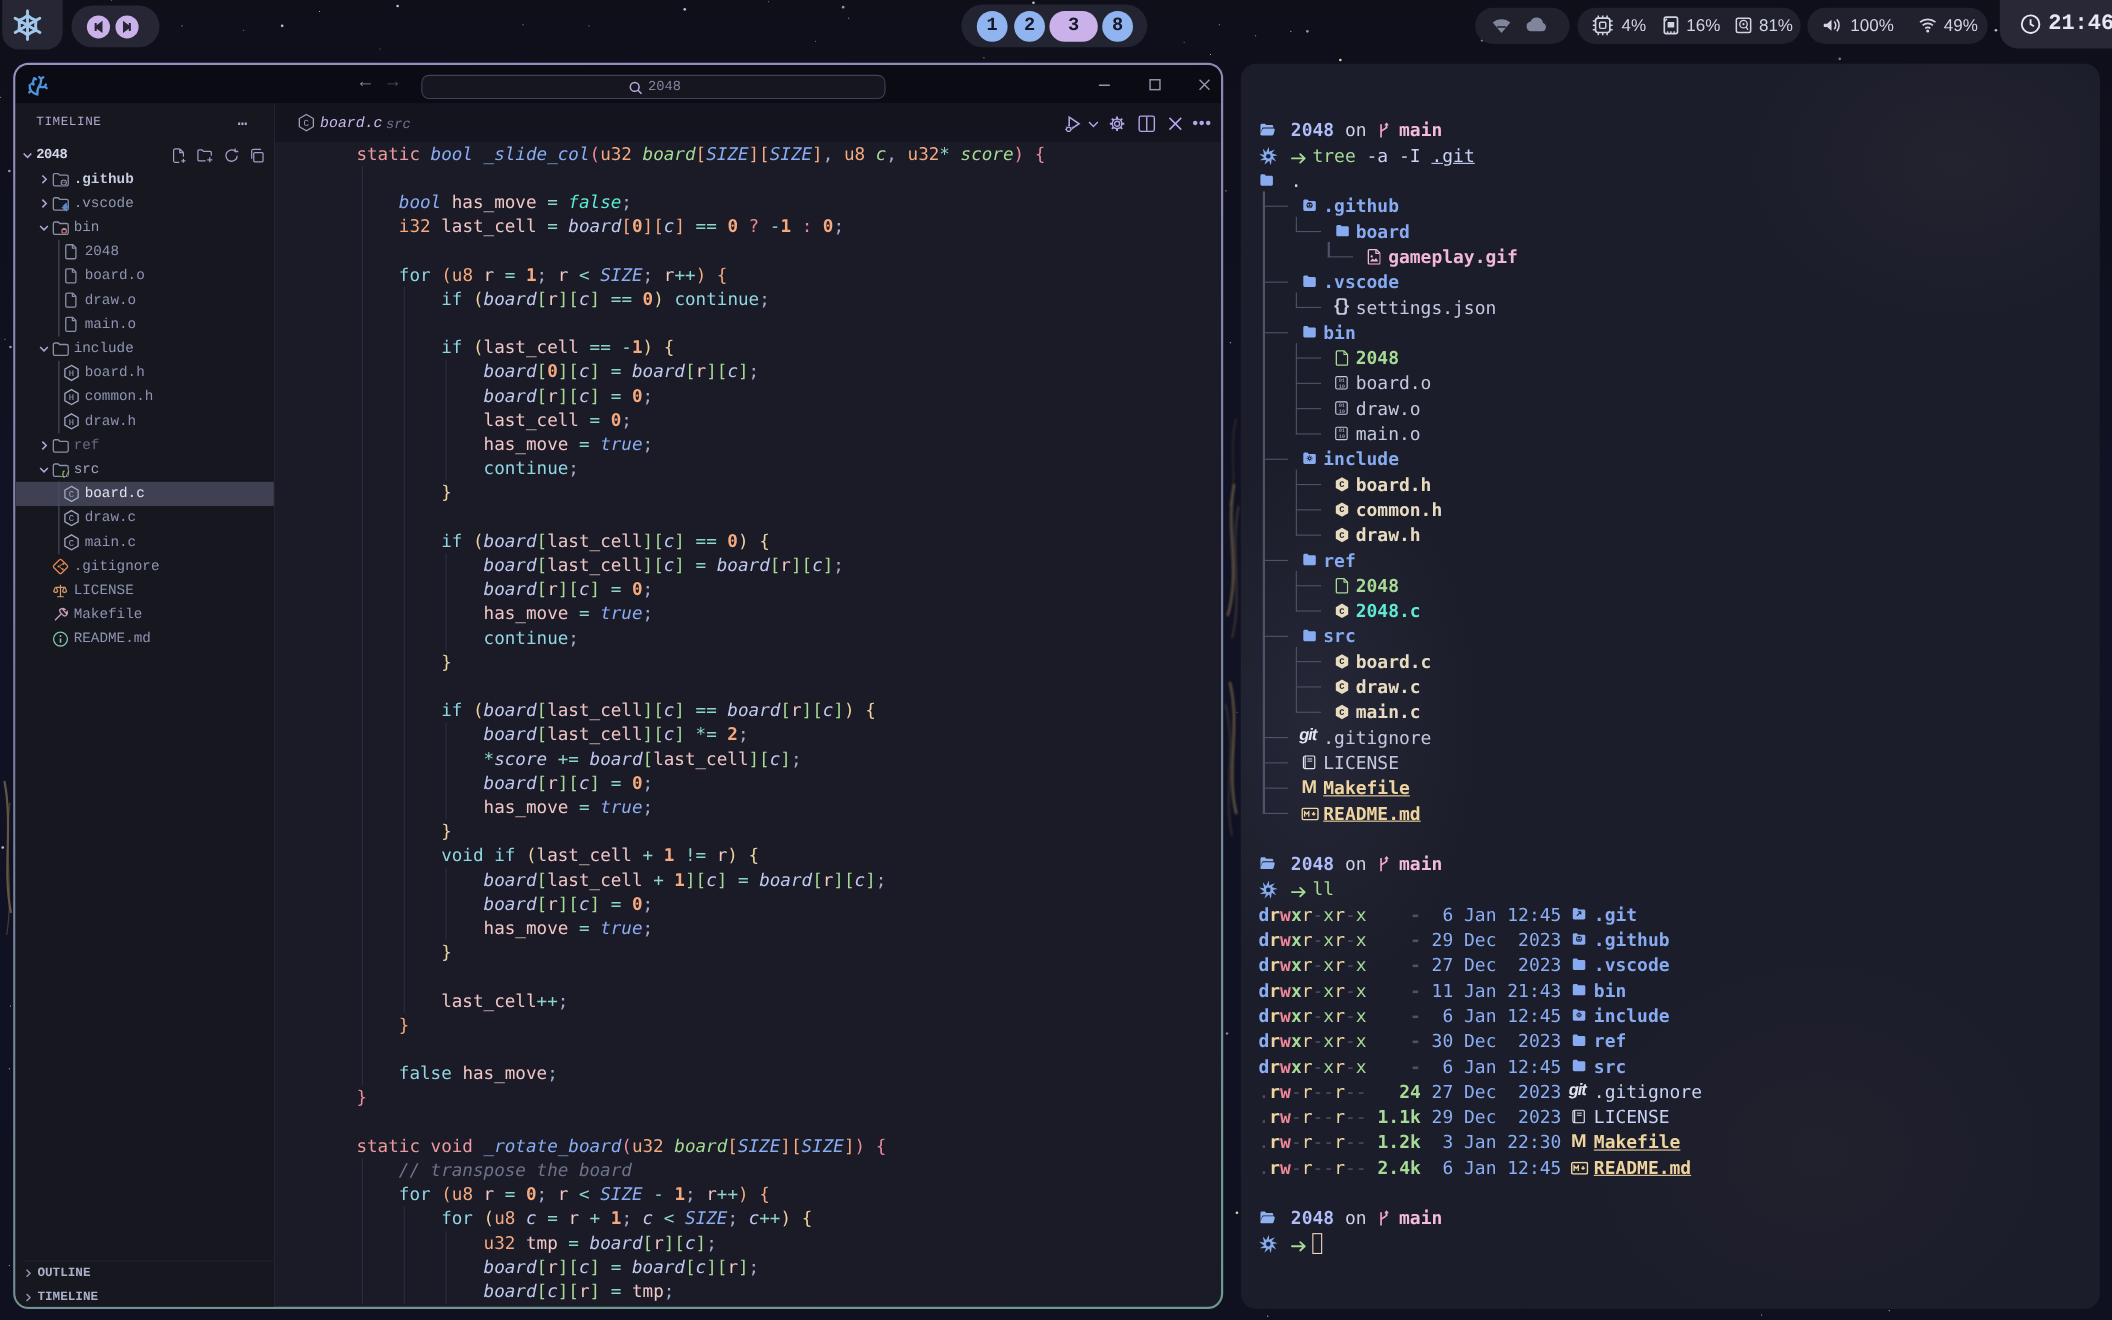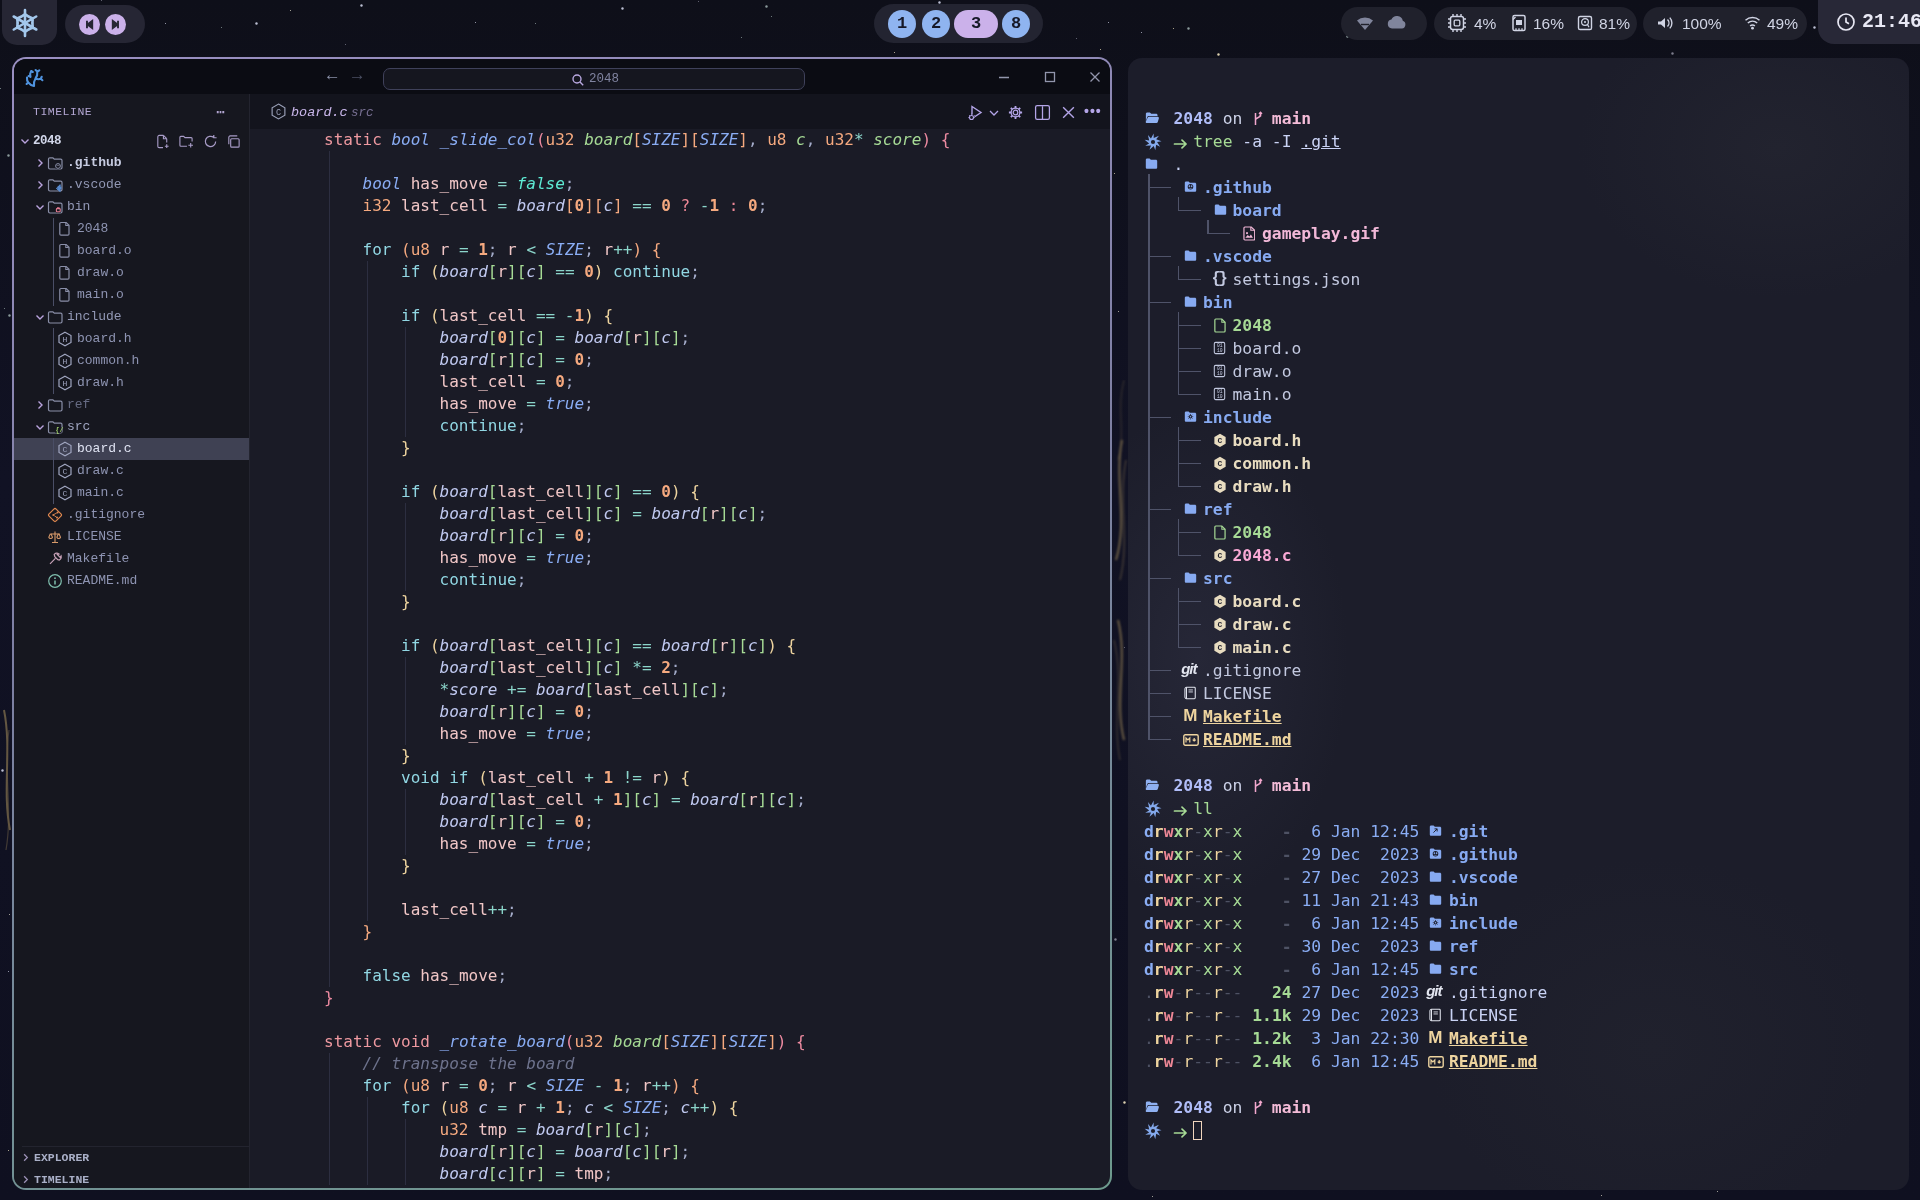--- a/index.html
+++ b/index.html
@@ -288,21 +288,21 @@
         <path d="M8 7.4v4" stroke="#7fbfae" stroke-width="1.5"></path>
       </svg>
       <div class="sbt" style="left:53px;top:511px;color:#8e94b2;font-weight:normal">README.md</div>
       <div style="position:absolute;left:39px;top:159px;width:1px;height:88px;background:#4a4e66"></div>
       <div style="position:absolute;left:39px;top:269px;width:1px;height:66px;background:#4a4e66"></div>
       <div style="position:absolute;left:39px;top:379px;width:1px;height:66px;background:#4a4e66"></div>
   <div style="position:absolute;left:8px;top:1087px;width:227px;height:1px;background:#23242f"></div>
   <svg style="position:absolute;left:6px;top:1093px" width="11" height="11" viewBox="0 0 12 12">
         <path d="M4.5 2.5 8 6l-3.5 3.5" stroke="#9b90b5" stroke-width="1.4" fill="none"></path>
       </svg>
-  <div style="position:absolute;left:20px;top:1088px;color:#aab0c8;font-size:11.5px;font-weight:bold;line-height:22px">EXPLORER</div>
+  <div style="position:absolute;left:20px;top:1088px;color:#aab0c8;font-size:11.5px;font-weight:bold;line-height:22px">OUTLINE</div>
   <svg style="position:absolute;left:6px;top:1115px" width="11" height="11" viewBox="0 0 12 12">
         <path d="M4.5 2.5 8 6l-3.5 3.5" stroke="#9b90b5" stroke-width="1.4" fill="none"></path>
       </svg>
   <div style="position:absolute;left:20px;top:1110px;color:#aab0c8;font-size:11.5px;font-weight:bold;line-height:22px">TIMELINE</div>
   <div style="position:absolute;left:235px;top:35px;width:1px;height:1094px;background:#23242f"></div>
 
   <div style="position:absolute;left:236px;top:35px;width:860px;height:35px;background:#13141d"></div>
   <svg style="position:absolute;left:256px;top:44px" width="17" height="17" viewBox="0 0 16 16">
         <path d="M8 1 14 4.5v7L8 15 2 11.5v-7z" stroke="#9aa0b8" stroke-width="1.1" fill="none"></path>
         <text x="8" y="11" text-anchor="middle" font-family="Liberation Mono" font-size="8" fill="#9aa0b8">C</text>
@@ -449,21 +449,21 @@
 &nbsp;&nbsp;&nbsp;&nbsp;&nbsp;&nbsp;&nbsp;&nbsp;&nbsp;<b style="color:#a6da95">2048</b>
 &nbsp;&nbsp;&nbsp;&nbsp;&nbsp;&nbsp;&nbsp;&nbsp;&nbsp;<span style="color:#c3c9e0">board.o</span>
 &nbsp;&nbsp;&nbsp;&nbsp;&nbsp;&nbsp;&nbsp;&nbsp;&nbsp;<span style="color:#c3c9e0">draw.o</span>
 &nbsp;&nbsp;&nbsp;&nbsp;&nbsp;&nbsp;&nbsp;&nbsp;&nbsp;<span style="color:#c3c9e0">main.o</span>
 &nbsp;&nbsp;&nbsp;&nbsp;&nbsp;&nbsp;<b style="color:#87aaf1">include</b>
 &nbsp;&nbsp;&nbsp;&nbsp;&nbsp;&nbsp;&nbsp;&nbsp;&nbsp;<b style="color:#e8dcc0">board.h</b>
 &nbsp;&nbsp;&nbsp;&nbsp;&nbsp;&nbsp;&nbsp;&nbsp;&nbsp;<b style="color:#e8dcc0">common.h</b>
 &nbsp;&nbsp;&nbsp;&nbsp;&nbsp;&nbsp;&nbsp;&nbsp;&nbsp;<b style="color:#e8dcc0">draw.h</b>
 &nbsp;&nbsp;&nbsp;&nbsp;&nbsp;&nbsp;<b style="color:#87aaf1">ref</b>
 &nbsp;&nbsp;&nbsp;&nbsp;&nbsp;&nbsp;&nbsp;&nbsp;&nbsp;<b style="color:#a6da95">2048</b>
-&nbsp;&nbsp;&nbsp;&nbsp;&nbsp;&nbsp;&nbsp;&nbsp;&nbsp;<b style="color:#f9a8d4">2048.c</b>
+&nbsp;&nbsp;&nbsp;&nbsp;&nbsp;&nbsp;&nbsp;&nbsp;&nbsp;<b style="color:#5eead4">2048.c</b>
 &nbsp;&nbsp;&nbsp;&nbsp;&nbsp;&nbsp;<b style="color:#87aaf1">src</b>
 &nbsp;&nbsp;&nbsp;&nbsp;&nbsp;&nbsp;&nbsp;&nbsp;&nbsp;<b style="color:#e8dcc0">board.c</b>
 &nbsp;&nbsp;&nbsp;&nbsp;&nbsp;&nbsp;&nbsp;&nbsp;&nbsp;<b style="color:#e8dcc0">draw.c</b>
 &nbsp;&nbsp;&nbsp;&nbsp;&nbsp;&nbsp;&nbsp;&nbsp;&nbsp;<b style="color:#e8dcc0">main.c</b>
 &nbsp;&nbsp;&nbsp;&nbsp;&nbsp;&nbsp;<span style="color:#c3c9e0">.gitignore</span>
 &nbsp;&nbsp;&nbsp;&nbsp;&nbsp;&nbsp;<span style="color:#c3c9e0">LICENSE</span>
 &nbsp;&nbsp;&nbsp;&nbsp;&nbsp;&nbsp;<b style="color:#eed49f;text-decoration:underline">Makefile</b>
 &nbsp;&nbsp;&nbsp;&nbsp;&nbsp;&nbsp;<b style="color:#eed49f;text-decoration:underline">README.md</b>
 
 &nbsp;&nbsp;&nbsp;<b style="color:#b0bdf8">2048</b> <span style="color:#ccd2e8">on</span>&nbsp;&nbsp;&nbsp;<b style="color:#f4bcd8">main</b>

